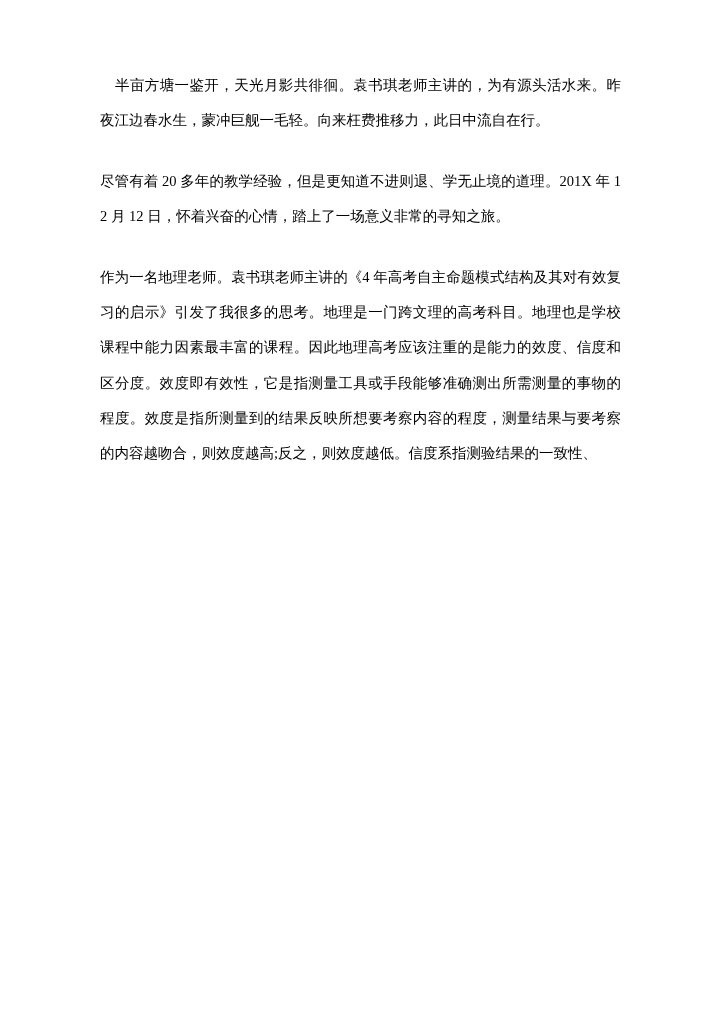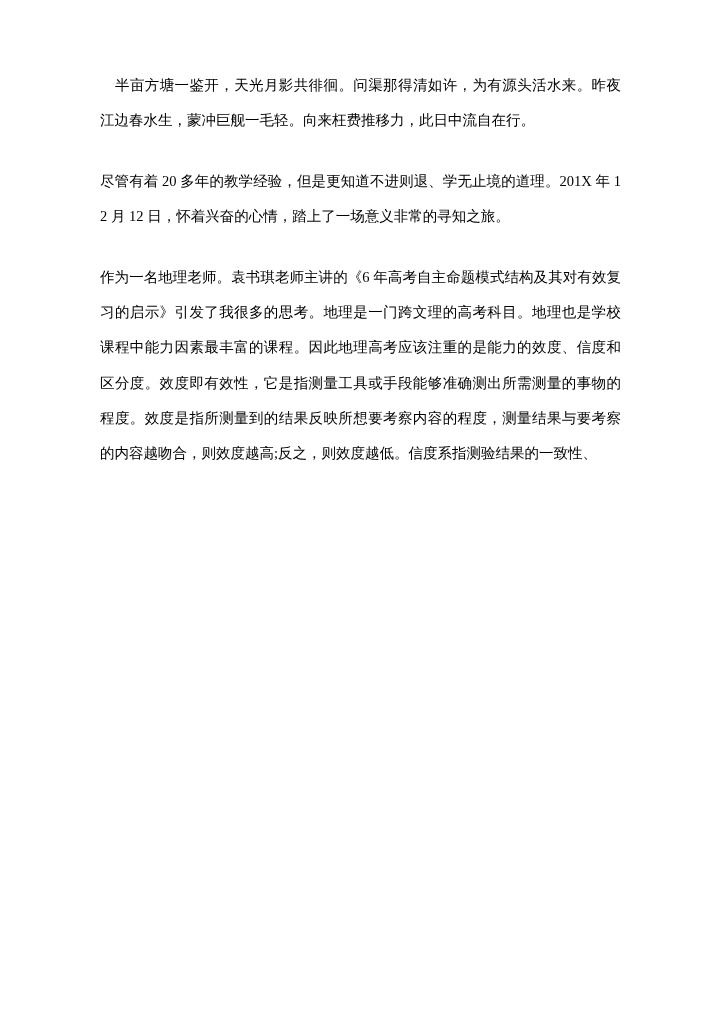--- a/index.html
+++ b/index.html
@@ -49,18 +49,18 @@
     margin-bottom: 0;
   }
 </style>
 </head>
 <body>
 
 <div class="page">
 
 
   <div class="body-content">
-    <p class="para indent">半亩方塘一鉴开，天光月影共徘徊。问渠那得清如许，为有源头活水来。昨夜江边春水生，蒙冲巨舰一毛轻。向来枉费推移力，此日中流自在行。</p>
+    <p class="para indent">半亩方塘一鉴开，天光月影共徘徊。袁书琪老师主讲的，为有源头活水来。昨夜江边春水生，蒙冲巨舰一毛轻。向来枉费推移力，此日中流自在行。</p>
     <p class="para">尽管有着 20 多年的教学经验，但是更知道不进则退、学无止境的道理。201X 年 12 月 12 日，怀着兴奋的心情，踏上了一场意义非常的寻知之旅。</p>
-    <p class="para last">作为一名地理老师。袁书琪老师主讲的《6 年高考自主命题模式结构及其对有效复习的启示》引发了我很多的思考。地理是一门跨文理的高考科目。地理也是学校课程中能力因素最丰富的课程。因此地理高考应该注重的是能力的效度、信度和区分度。效度即有效性，它是指测量工具或手段能够准确测出所需测量的事物的程度。效度是指所测量到的结果反映所想要考察内容的程度，测量结果与要考察的内容越吻合，则效度越高;反之，则效度越低。信度系指测验结果的一致性、</p>
+    <p class="para last">作为一名地理老师。袁书琪老师主讲的《4 年高考自主命题模式结构及其对有效复习的启示》引发了我很多的思考。地理是一门跨文理的高考科目。地理也是学校课程中能力因素最丰富的课程。因此地理高考应该注重的是能力的效度、信度和区分度。效度即有效性，它是指测量工具或手段能够准确测出所需测量的事物的程度。效度是指所测量到的结果反映所想要考察内容的程度，测量结果与要考察的内容越吻合，则效度越高;反之，则效度越低。信度系指测验结果的一致性、</p>
   </div>
 
 </div>
 
 </body></html>

